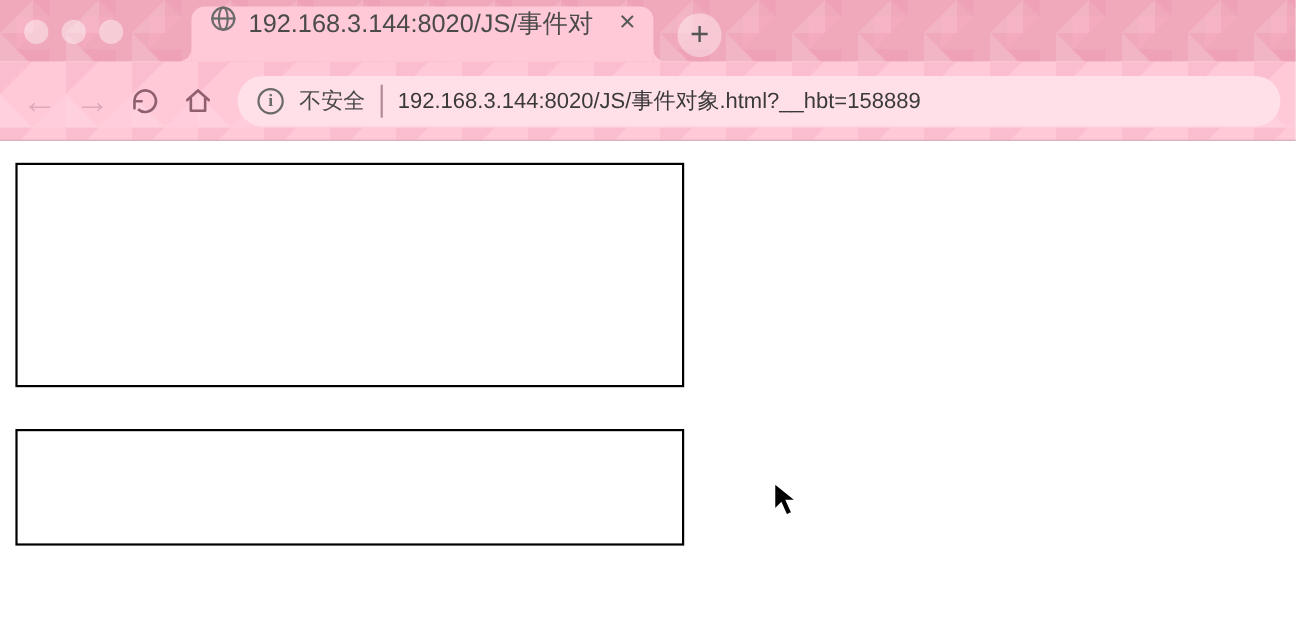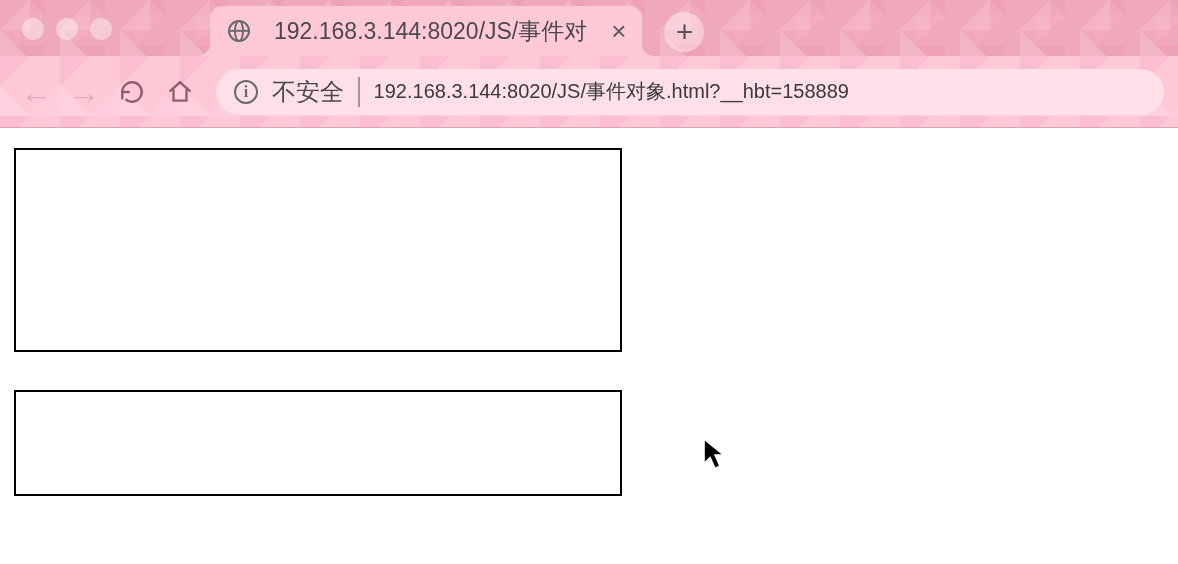--- a/index.html
+++ b/index.html
@@ -42,29 +42,28 @@
       padding: 12px 18px 0 22px;
       align-items: center;
     }
     .traffic-light {
       width: 22px;
       height: 22px;
       border-radius: 50%;
       background: rgba(255,255,255,0.42);
     }
     .tab {
-      margin-left: 80px;
+      margin-left: 44px;
       background: #ffc9d8;
       border-top-left-radius: 12px;
       border-top-right-radius: 12px;
       height: 50px;
       display: flex;
-      align-items: center;
       padding: 0 16px 0 18px;
-      gap: 24px;
+      gap: 12px;
       min-width: 420px;
       position: relative;
     }
     .tab:before {
       content: "";
       position: absolute;
       left: -12px;
       bottom: 0;
       width: 12px;
       height: 12px;
@@ -203,21 +202,21 @@
       align-items: center;
       justify-content: center;
       font-size: 16px;
       color: #6a6a6a;
       font-weight: 700;
       font-family: Georgia, serif;
       flex-shrink: 0;
     }
     .insecure-label {
       color: #4a4a4a;
-      font-size: 24px;
+      font-size: 20px;
       white-space: nowrap;
     }
     .separator {
       width: 1.6px;
       height: 30px;
       background: #b58a98;
       flex-shrink: 0;
     }
     .url-text {
       color: #3a3a3a;

